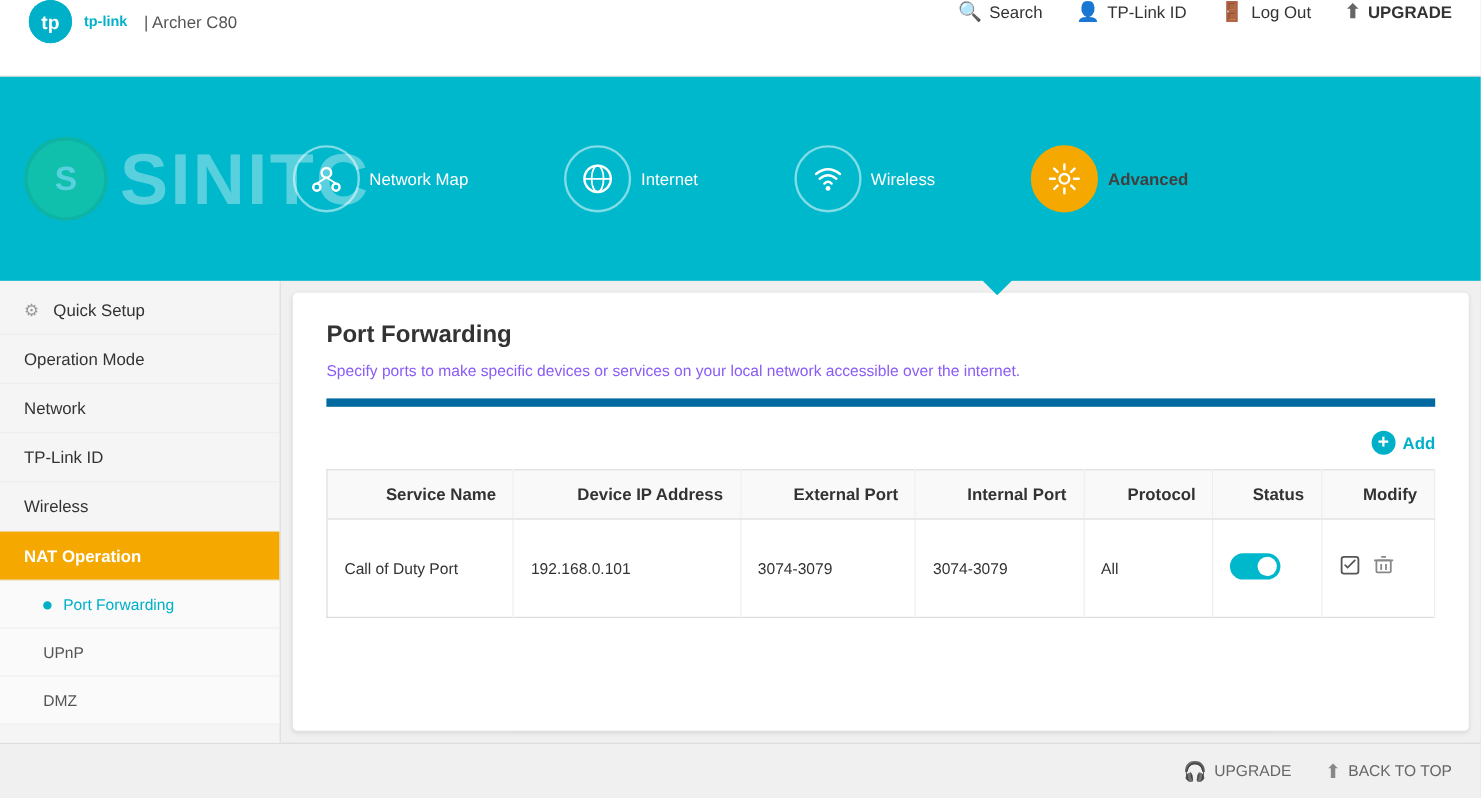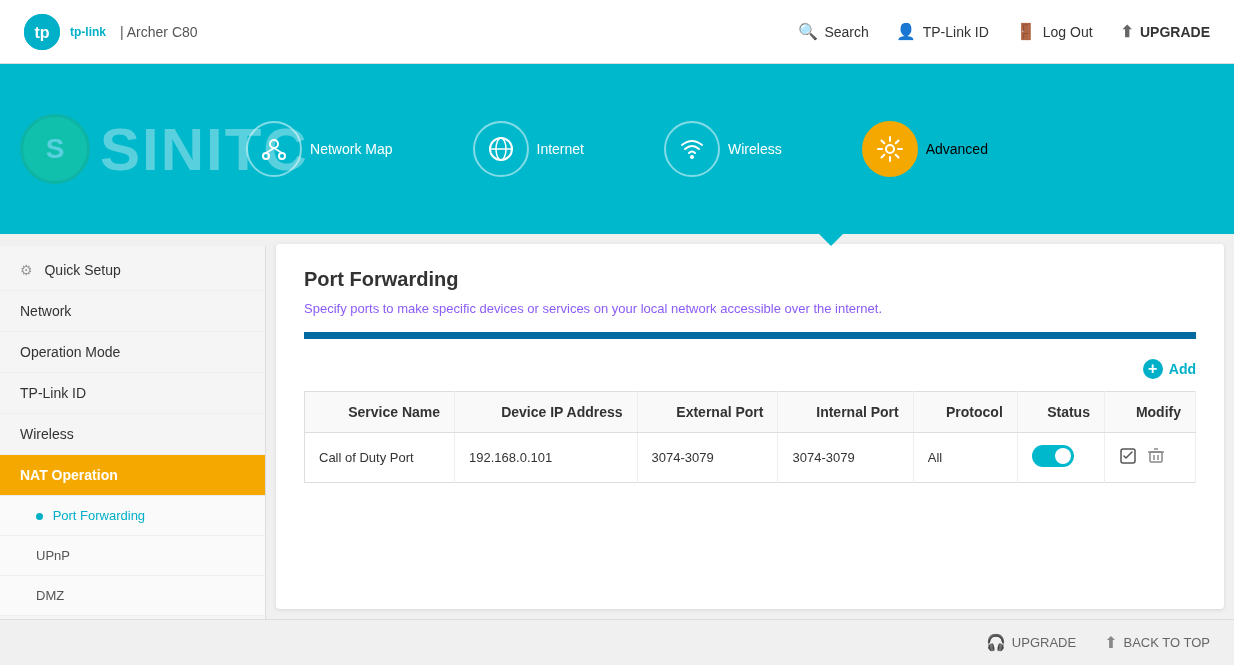--- a/index.html
+++ b/index.html
@@ -3,21 +3,21 @@
   <meta charset="utf-8">
   <style>
     * { margin: 0; padding: 0; box-sizing: border-box; }
     body { font-family: Arial, sans-serif; font-size: 14px; background: #e0e0e0; width: 1234px; height: 665px; overflow: hidden; }
 
     
     .header {
       background: #fff;
       height: 64px;
       display: flex;
-      align-items: center;
+      align-items: flex-start;
       justify-content: space-between;
       padding: 0 24px;
       border-bottom: 1px solid #ddd;
     }
     .header-logo {
       display: flex;
       align-items: center;
       gap: 10px;
     }
     .logo-icon {
@@ -52,21 +52,21 @@
     .top-nav-icon {
       width: 56px; height: 56px; border-radius: 50%;
       border: 2px solid rgba(255,255,255,0.5);
       display: flex; align-items: center; justify-content: center;
       font-size: 26px; color: white;
     }
     .top-nav-item.active .top-nav-icon {
       background: #f5a800; border-color: #f5a800;
     }
     .top-nav-item.active .top-nav-label {
-      color: #000000; font-weight: normal;
+      color: #404040; font-weight: bold;
     }
     .top-nav-arrow {
       position: absolute;
       bottom: -12px;
       left: 50%;
       transform: translateX(200px);
       width: 0; height: 0;
       border-left: 14px solid transparent;
       border-right: 14px solid transparent;
       border-top: 14px solid #00b8cc;
@@ -88,26 +88,25 @@
       background: #2ecc71; border: 3px solid #27ae60;
       display: flex; align-items: center; justify-content: center;
       font-weight: bold; font-size: 28px; color: white;
     }
     .watermark-text {
       font-size: 60px; font-weight: bold; color: white; letter-spacing: 2px;
     }
 
     
     .sidebar {
-      width: 266px;
+      width: 234px;
       background: #f5f5f5;
       border-right: 1px solid #ddd;
       overflow-y: auto;
       padding-top: 4px;
-      margin-top: 12px;
     }
     .sidebar-item {
       padding: 12px 20px;
       cursor: pointer;
       color: #333;
       font-size: 14px;
       border-bottom: 1px solid #eee;
     }
     .sidebar-item.active {
       background: #f5a800;
@@ -174,21 +173,21 @@
     .fw-table th {
       background: #f9f9f9;
       padding: 12px 14px;
       text-align: right;
       font-weight: bold;
       color: #333;
       border-bottom: 1px solid #ddd;
       border-right: 1px solid #eee;
     }
     .fw-table td {
-      padding: 12px 14px;
+      padding: 28px 14px;
       border-bottom: 1px solid #eee;
       border-right: 1px solid #eee;
       color: #333;
       font-size: 13px;
     }
     .fw-table tr:last-child td { border-bottom: none; }
 
     
     .toggle {
       display: inline-block;
@@ -322,24 +321,24 @@
 </div>
 
 <div style="display:flex; height: calc(665px - 64px - 170px - 46px); background:#f0f0f0;">
 
   <div class="sidebar">
     <div class="sidebar-item">
       <span class="gear-icon">⚙</span>
       <span>Quick Setup</span>
     </div>
     <div class="sidebar-item">
+      <span>Operation Mode</span>
+    </div>
+    <div class="sidebar-item">
       <span>Network</span>
-    </div>
-    <div class="sidebar-item">
-      <span>Operation Mode</span>
     </div>
     <div class="sidebar-item">
       <span>TP-Link ID</span>
     </div>
     <div class="sidebar-item">
       <span>Wireless</span>
     </div>
     <div class="sidebar-item active">
       <span>NAT Operation</span>
     </div>

